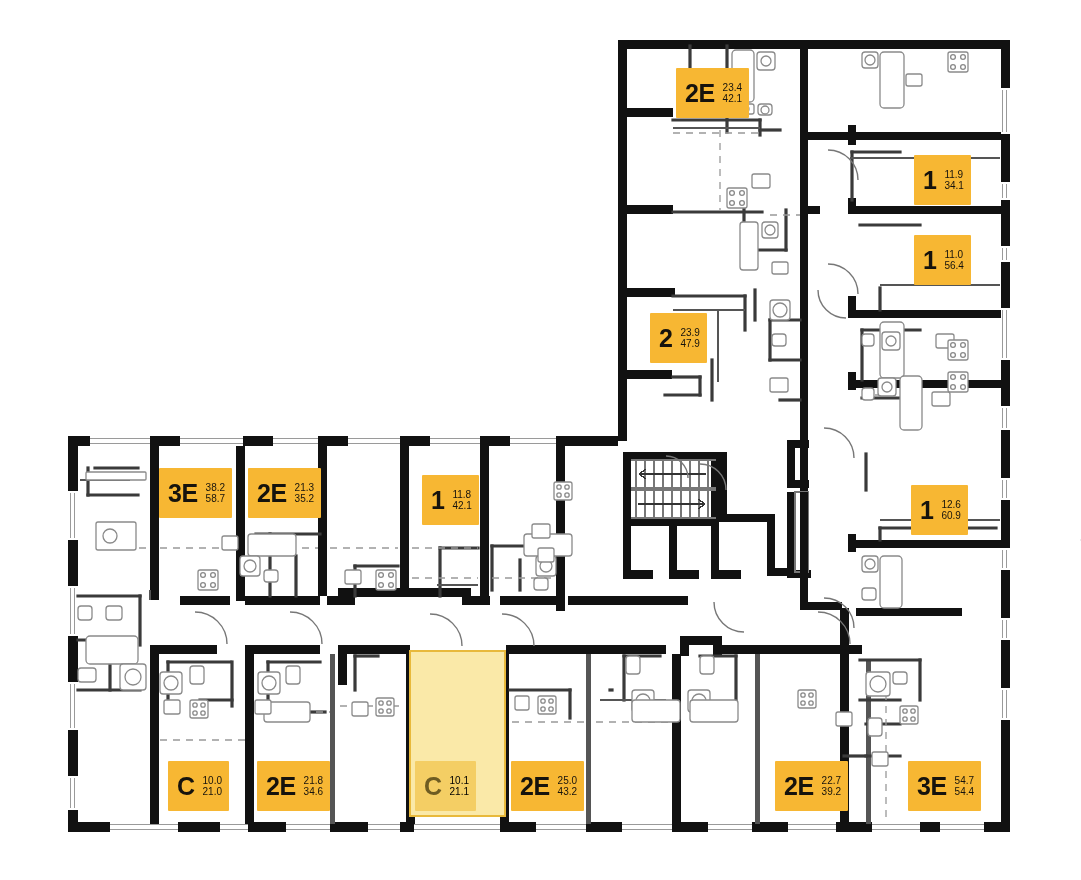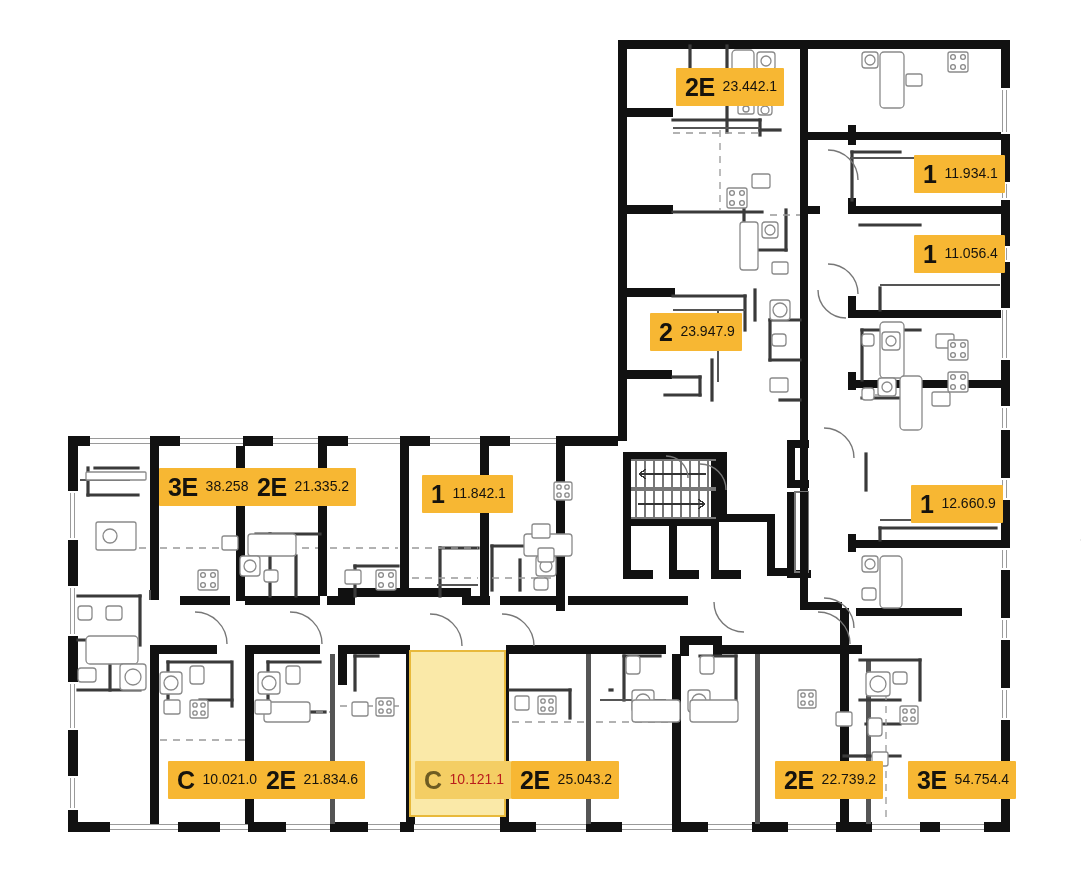--- a/index.html
+++ b/index.html
@@ -12,38 +12,38 @@
     overflow:hidden;
   }
   #plan-svg{position:absolute;left:0;top:0;width:1081px;height:880px;}
   .badge{
     position:absolute;
     display:flex;align-items:center;
     background:#F7B733;
     box-sizing:border-box;
     padding:0 7px 0 9px;
     border-radius:1px;
-    height:38px;
+    height:50px;
     line-height:1;
     white-space:nowrap;
   }
   .badge .rooms{
     font-size:25px;font-weight:bold;color:#16130d;
     letter-spacing:-0.5px;
     margin-right:8px;
   }
   .badge .areas{
-    display:flex;flex-direction:row;
-    font-size:14px;color:#16130d;
+    display:flex;flex-direction:column;
+    font-size:10px;color:#16130d;
     line-height:1.12;
     font-weight:400;
   }
   .badge.dim{background:#F4CE64;}
   .badge.dim .rooms{color:#6e5c22;}
-  .badge.dim .areas{color:#b91c1c;}
+  .badge.dim .areas{color:#000000;}
   .hl-unit{
     position:absolute;
     background:#FAE9A8;
     border:2.5px solid #E8B93B;
     box-sizing:border-box;
     pointer-events:none;
   }
 </style>
 </head>
 <body>

